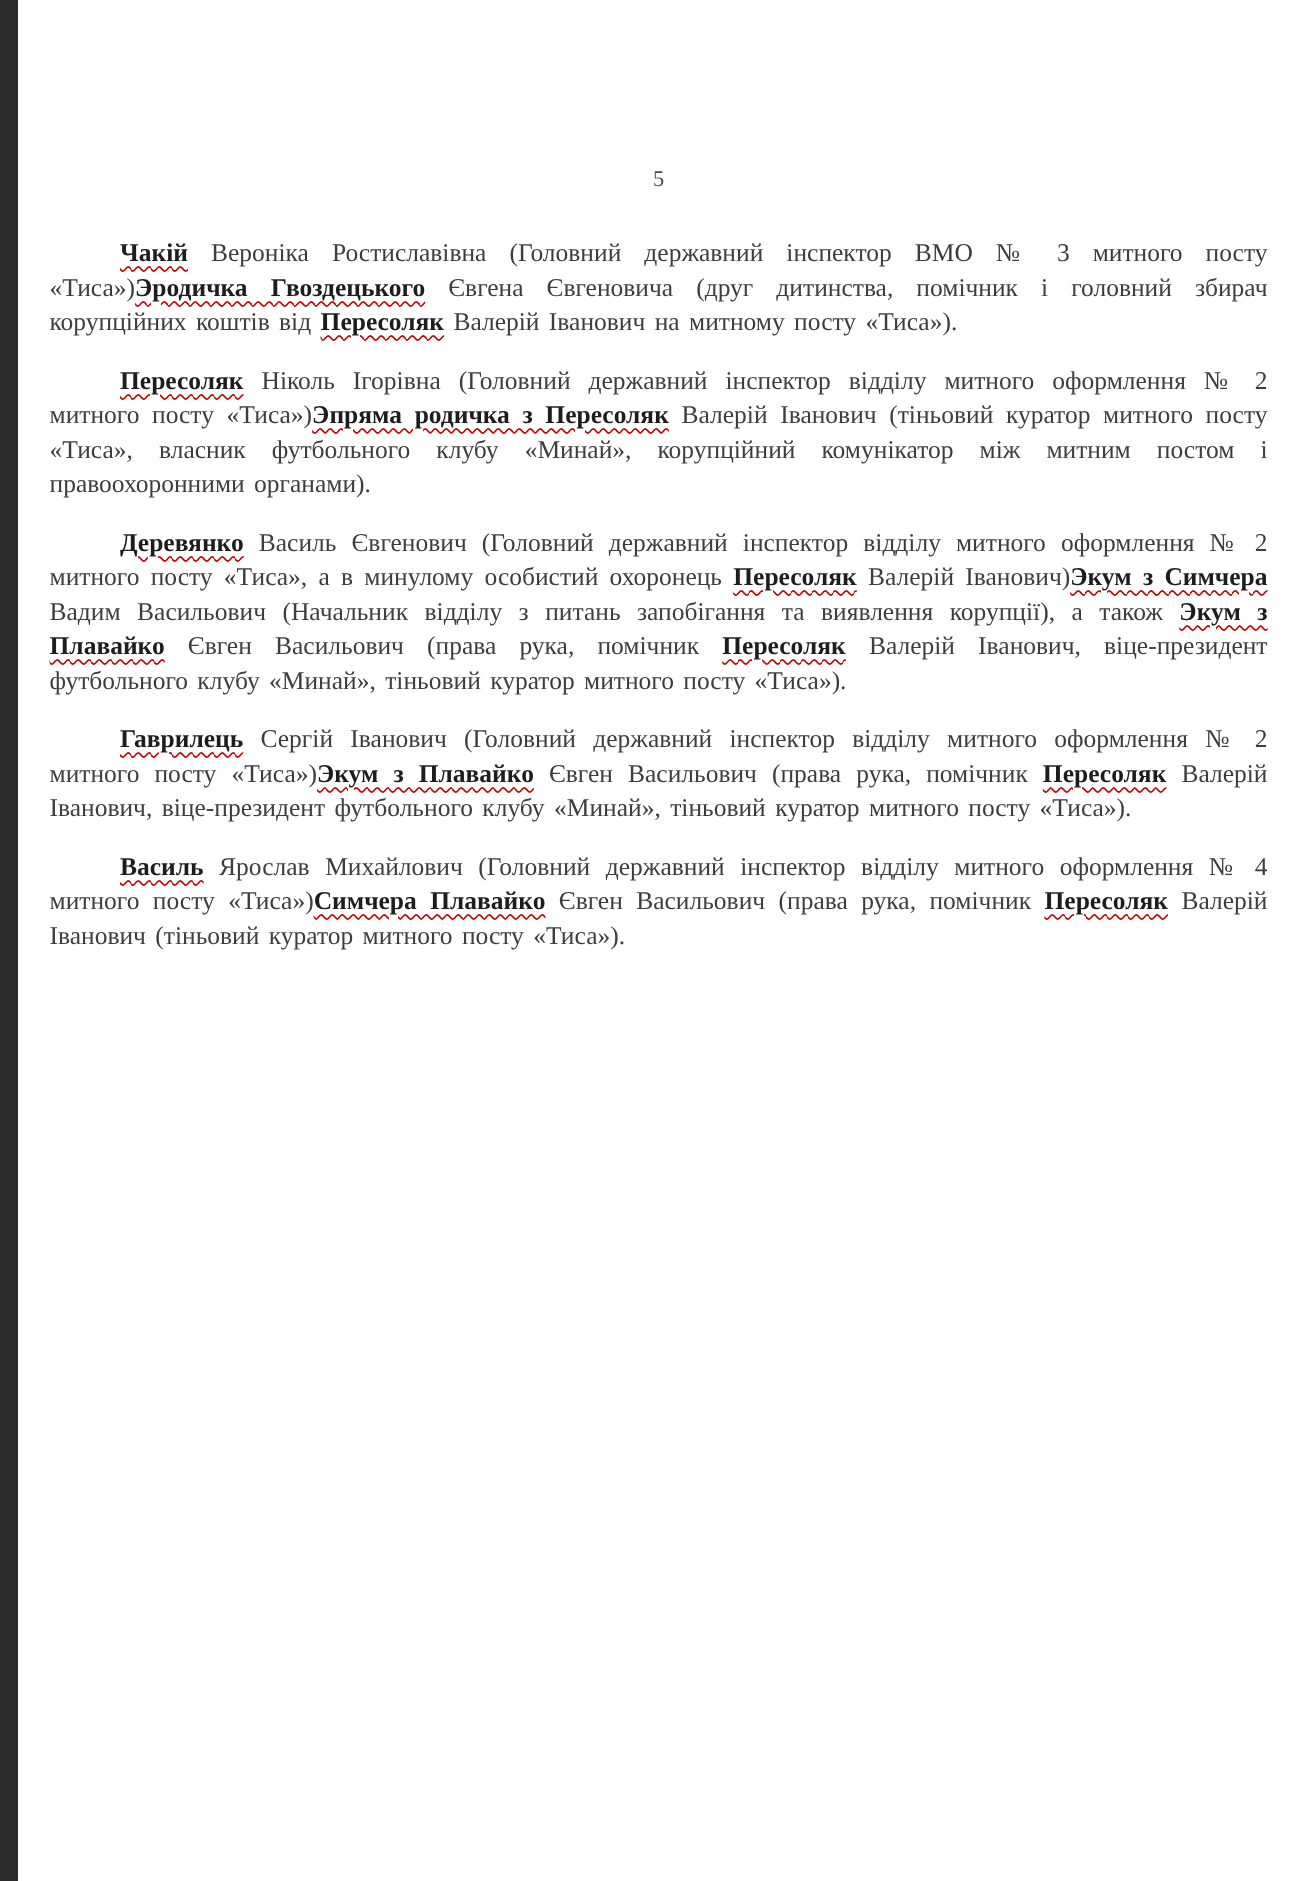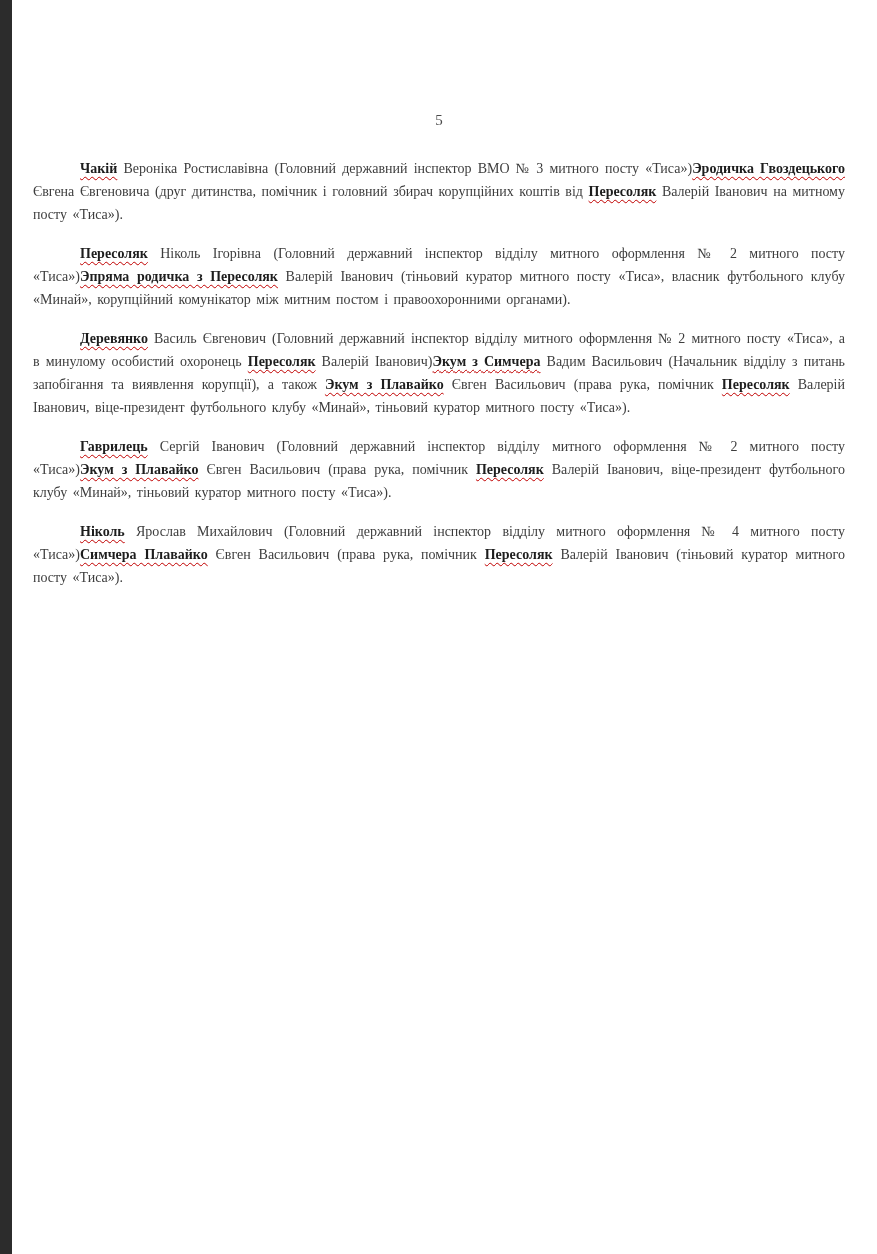--- a/index.html
+++ b/index.html
@@ -30,21 +30,21 @@
     width: 812px;
     padding-top: 112px;
   }
   .page-number {
     text-align: center;
     font-size: 15px;
     color: #4a4a4a;
     margin: 0 0 28px 0;
   }
   p.doc {
-    font-size: 14px;
+    font-size: 17px;
     line-height: 23px;
     text-align: justify;
     text-indent: 47px;
     margin: 0 0 16px 0;
     color: #3d3d3d;
     word-spacing: 2px;
   }
   span.r {
     color: #3d3d3d;
   }
@@ -63,16 +63,16 @@
 
 <div class="page">
   <div class="left-edge"></div>
   <div class="content">
     <div class="page-number">5</div>
     <div id="paragraphs">
         <p class="doc"><span class="b">Чакій</span><span class="r"> Вероніка Ростиславівна (Головний державний інспектор ВМО № 3 митного посту «Тиса»)</span><span class="b">Эродичка Гвоздецького</span><span class="r"> Євгена Євгеновича (друг дитинства, помічник і головний збирач корупційних коштів від </span><span class="b">Пересоляк</span><span class="r"> Валерій Іванович на митному посту «Тиса»).</span></p>
         <p class="doc"><span class="b">Пересоляк</span><span class="r"> Ніколь Ігорівна (Головний державний інспектор відділу митного оформлення № 2 митного посту «Тиса»)</span><span class="b">Эпряма родичка з Пересоляк</span><span class="r"> Валерій Іванович (тіньовий куратор митного посту «Тиса», власник футбольного клубу «Минай», корупційний комунікатор між митним постом і правоохоронними органами).</span></p>
         <p class="doc"><span class="b">Деревянко</span><span class="r"> Василь Євгенович (Головний державний інспектор відділу митного оформлення № 2 митного посту «Тиса», а в минулому особистий охоронець </span><span class="b">Пересоляк</span><span class="r"> Валерій Іванович)</span><span class="b">Экум з Симчера</span><span class="r"> Вадим Васильович (Начальник відділу з питань запобігання та виявлення корупції), а також </span><span class="b">Экум з Плавайко</span><span class="r"> Євген Васильович (права рука, помічник </span><span class="b">Пересоляк</span><span class="r"> Валерій Іванович, віце-президент футбольного клубу «Минай», тіньовий куратор митного посту «Тиса»).</span></p>
         <p class="doc"><span class="b">Гаврилець</span><span class="r"> Сергій Іванович (Головний державний інспектор відділу митного оформлення № 2 митного посту «Тиса»)</span><span class="b">Экум з Плавайко</span><span class="r"> Євген Васильович (права рука, помічник </span><span class="b">Пересоляк</span><span class="r"> Валерій Іванович, віце-президент футбольного клубу «Минай», тіньовий куратор митного посту «Тиса»).</span></p>
-        <p class="doc"><span class="b">Ніколь</span><span class="r"> Ярослав Михайлович (Головний державний інспектор відділу митного оформлення № 4 митного посту «Тиса»)</span><span class="b">Симчера Плавайко</span><span class="r"> Євген Васильович (права рука, помічник </span><span class="b">Пересоляк</span><span class="r"> Валерій Іванович (тіньовий куратор митного посту «Тиса»).</span></p>
+        <p class="doc"><span class="b">Василь</span><span class="r"> Ярослав Михайлович (Головний державний інспектор відділу митного оформлення № 4 митного посту «Тиса»)</span><span class="b">Симчера Плавайко</span><span class="r"> Євген Васильович (права рука, помічник </span><span class="b">Пересоляк</span><span class="r"> Валерій Іванович (тіньовий куратор митного посту «Тиса»).</span></p>
       </div>
   </div>
 </div>
 
 </body></html>

